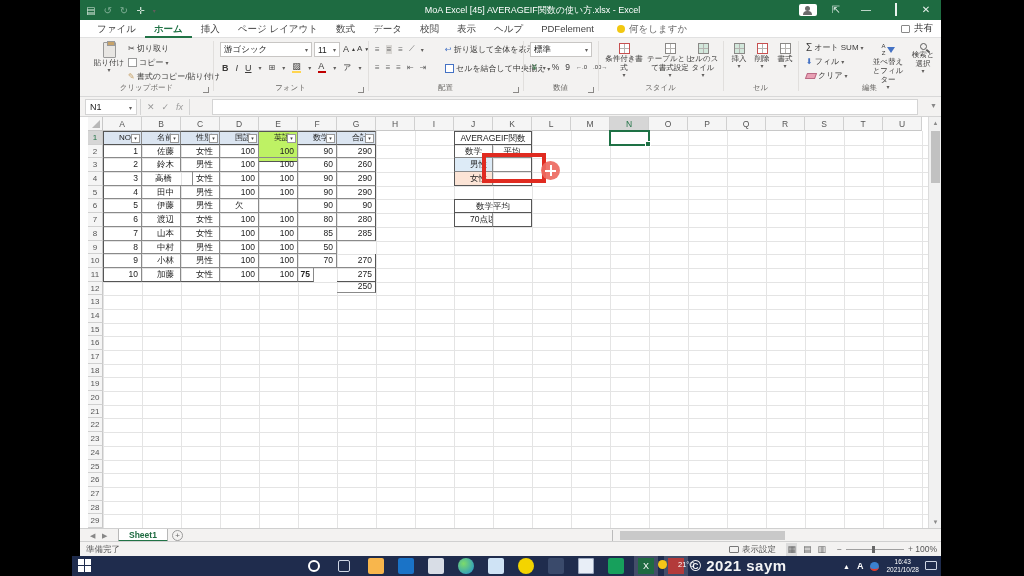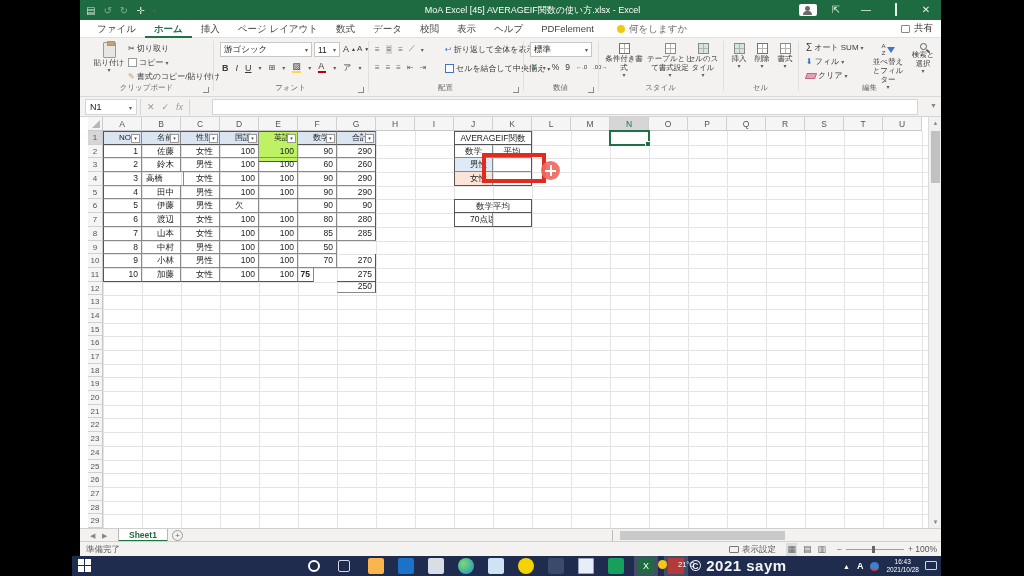--- a/index.html
+++ b/index.html
@@ -466,21 +466,21 @@
         <div class="cell b-cell num" style="left: 210px; top: 27.69px; width: 39px; height: 13.69px;">90</div>
         <div class="cell b-cell num" style="left: 249px; top: 27.69px; width: 39px; height: 13.69px; border-right: 1px solid rgb(85, 85, 85);">290</div>
         <div class="cell b-cell num" style="left: 15px; top: 41.38px; width: 39px; height: 13.69px; border-left: 1px solid rgb(85, 85, 85);">2</div>
         <div class="cell b-cell txt" style="left: 54px; top: 41.38px; width: 39px; height: 13.69px;">鈴木</div>
         <div class="cell b-cell txt" style="left: 93px; top: 41.38px; width: 39px; height: 13.69px;">男性</div>
         <div class="cell b-cell num" style="left: 132px; top: 41.38px; width: 39px; height: 13.69px;">100</div>
         <div class="cell b-cell num" style="left: 171px; top: 41.38px; width: 39px; height: 13.69px;">100</div>
         <div class="cell b-cell num" style="left: 210px; top: 41.38px; width: 39px; height: 13.69px;">60</div>
         <div class="cell b-cell num" style="left: 249px; top: 41.38px; width: 39px; height: 13.69px; border-right: 1px solid rgb(85, 85, 85);">260</div>
         <div class="cell b-cell num" style="left: 15px; top: 55.07px; width: 39px; height: 13.69px; border-left: 1px solid rgb(85, 85, 85);">3</div>
-        <div class="cell b-cell txt" style="left: 43px; top: 55.07px; width: 53px; height: 13.69px;">高橋</div>
+        <div class="cell b-cell txt" style="left: 52px; top: 55.07px; width: 53px; height: 13.69px;">高橋</div>
         <div class="cell b-cell txt" style="left: 93px; top: 55.07px; width: 39px; height: 13.69px;">女性</div>
         <div class="cell b-cell num" style="left: 132px; top: 55.07px; width: 39px; height: 13.69px;">100</div>
         <div class="cell b-cell num" style="left: 171px; top: 55.07px; width: 39px; height: 13.69px;">100</div>
         <div class="cell b-cell num" style="left: 210px; top: 55.07px; width: 39px; height: 13.69px;">90</div>
         <div class="cell b-cell num" style="left: 249px; top: 55.07px; width: 39px; height: 13.69px; border-right: 1px solid rgb(85, 85, 85);">290</div>
         <div class="cell b-cell num" style="left: 15px; top: 68.76px; width: 39px; height: 13.69px; border-left: 1px solid rgb(85, 85, 85);">4</div>
         <div class="cell b-cell txt" style="left: 54px; top: 68.76px; width: 39px; height: 13.69px;">田中</div>
         <div class="cell b-cell txt" style="left: 93px; top: 68.76px; width: 39px; height: 13.69px;">男性</div>
         <div class="cell b-cell num" style="left: 132px; top: 68.76px; width: 39px; height: 13.69px;">100</div>
         <div class="cell b-cell num" style="left: 171px; top: 68.76px; width: 39px; height: 13.69px;">100</div>

